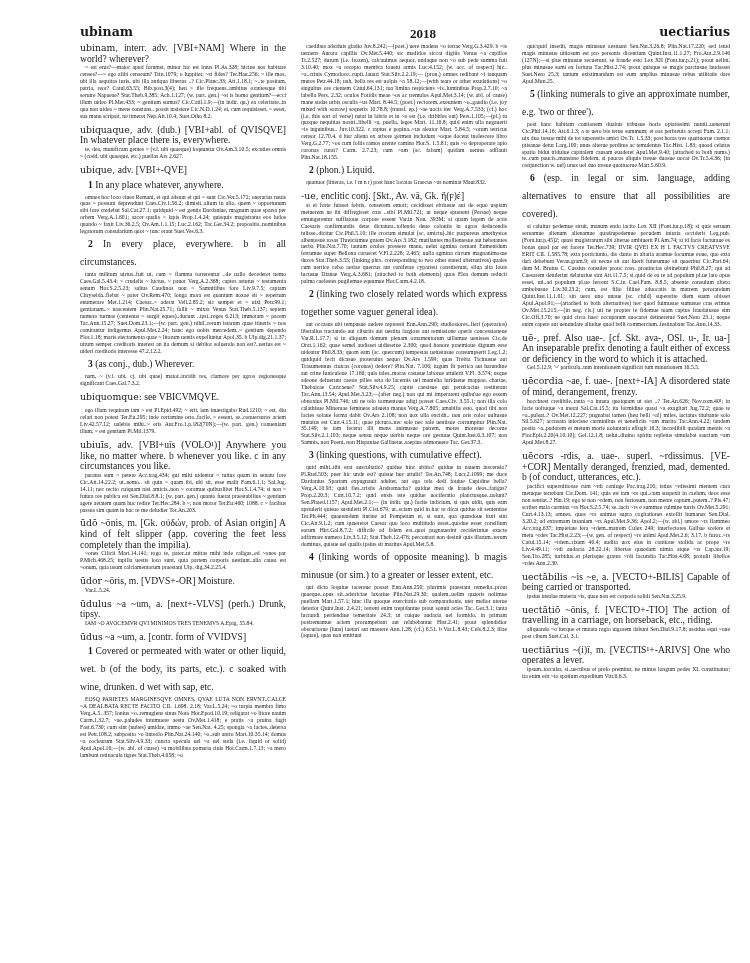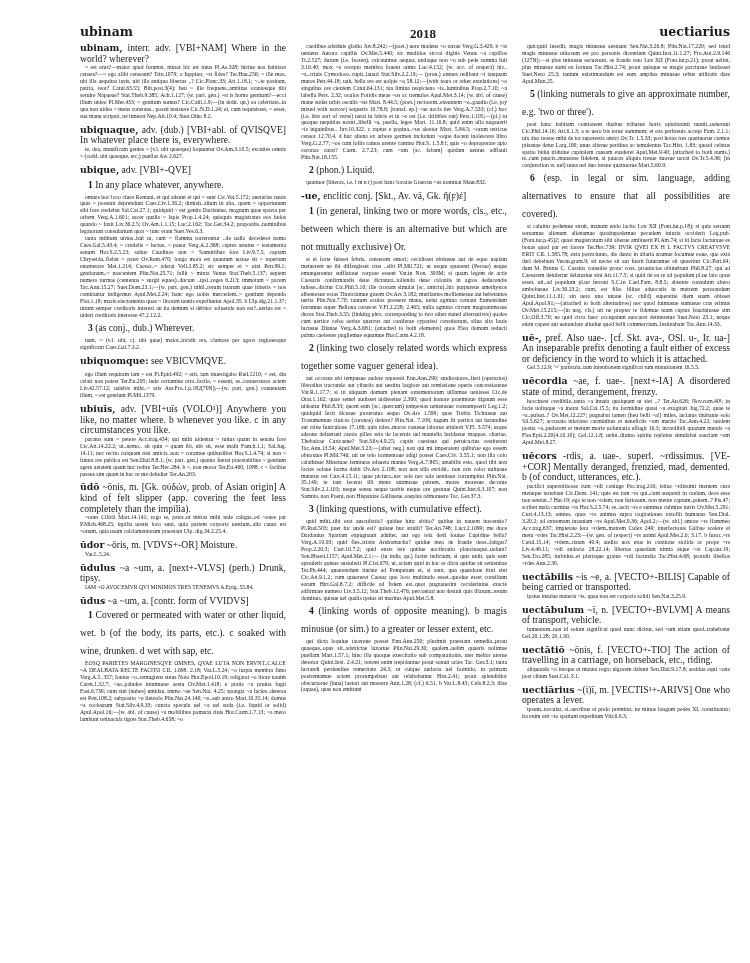--- a/index.html
+++ b/index.html
@@ -7,21 +7,21 @@
          font-family:"DejaVu Serif", "Liberation Serif", serif; }
   .page { position:absolute; left:2px; top:0; width:750px; height:722px; }
   .hdr { position:absolute; top:24px; left:78px; right:22px; height:18px; }
   .hdr .gw-left { position:absolute; left:0; top:0; font-weight:bold; font-size:12.5px; font-family:"DejaVu Serif", serif; }
   .hdr .pno { position:absolute; left:330px; top:2px; font-size:13px; font-weight:bold; font-family:"Liberation Serif", serif; }
   .hdr .gw-right { position:absolute; right:0; top:0; font-weight:bold; font-size:12.5px; font-family:"DejaVu Serif", serif; }
   .col { position:absolute; top:43px; width:206px; font-size:5.6px; line-height:6.95px; text-align:justify; }
   .c1 { left:78px; } .c2 { left:299px; } .c3 { left:520px; width:208px; }
   .entry { margin-bottom:5px; }
   .hw-line { font-family:"Liberation Serif", serif; font-size:9.6px; line-height:10.6px; text-align:justify; }
-  .hw { font-weight:bold; font-family:"DejaVu Serif", serif; font-size:9.3px; }
+  .hw { font-weight:normal; font-family:"DejaVu Serif", serif; font-size:9.3px; }
   .def { font-family:"Liberation Serif", serif; font-size:9.6px; line-height:18px; text-indent:8px; text-align:justify; }
   .def .num { font-weight:bold; }
   .cit { font-family:"Liberation Serif", serif; font-size:5.7px; line-height:6.95px; text-indent:5px; text-align:justify; }
 </style>
 </head>
 <body>
 
 <div class="page">
   <div class="hdr">
     <span class="gw-left">ubinam</span>
@@ -35,20 +35,21 @@
         <div class="cit">~ est erus?—maior apud forumst, minor hic est intus Pl.As.328; hicine nos habitare censes?—~ ego alibi censeam? Trin.1079; o Iuppiter, ~st fides? Ter.Hau.256; ~ ille mos, ubi illa aequitas iuris, ubi illa antiqua libertas ..? Cic.Planc.33; Att.1.18.1; ~..te positam, patria, reor? Catul.63.55; Bib.post.3(4); heu ~ ille frequens..ambitus orantesque tibi seruire Napaeae? Stat.Theb.9.385; Ach.1.127; (w. part. gen.) ~st is homo gentium?—ecci illum uideo Pl.Mer.433; ~ gentium sumus? Cic.Catil.1.9;—(in indir. qu.) ea celeritate..in qua non uideo ~ mens constans.. possit insistere Cic.N.D.1.24; ei, cum requisisset, ~ esset, sua manu scripsit, ne timeret Nep.Att.10.4; Suet.Otho 8.2.</div>
       </div>
       <div class="entry">
         <div class="hw-line"><span class="hw">ubiquaque,</span><span> adv. (dub.) [VBI+abl. of QVISQVE] In whatever place there is, everywhere.</span></div>
         <div class="cit">te, dea, munificam gentes ~ (v.l. ubi quaeque) loquuntur Ov.Am.3.10.5; excuties omnis ~ (codd. ubi quaeque, etc.) puellas Ars 2.627.</div>
       </div>
       <div class="entry">
         <div class="hw-line"><span class="hw">ubique,</span><span> adv. [VBI+-QVE]</span></div>
         <div class="def"><span class="num">1</span><span> In any place whatever, anywhere.</span></div>
         <div class="cit">omnes hoc loco ciues Romani, et qui adsunt et qui ~ sunt Cic.Ver.5.172; onerarias nauis quas ~ possunt deprendunt Caes.Civ.1.56.2; dimisit..alium in alio, quem ~ opportunum sibi fore credebat Sal.Cat.27.1; quidquid ~ est gentis Dardaniae, magnum quae sparsa per orbem Verg.A.1.601; sacer qualis ~ lapis Prop.1.4.24; quisquis magistratus eos ludos quando ~ faxit Liv.36.2.5; Ov.Am.1.1.15; Luc.2.162; Tac.Ger.34.2; propositis..nominibus legatorum consularium quot ~ tunc erant Suet.Ves.6.3.</div>
+        <div class="def"><span class="num">2</span><span> In every place, everywhere. b in all circumstances.</span></div>
         <div class="cit">tanta militum uirtus..fuit ut, cum ~ flamma torrerentur ..de uallo decederet nemo Caes.Gal.5.43.4; ~ crudelis ~ luctus, ~ pauor Verg.A.2.368; captes astutus ~ testamenta senum Hor.S.2.5.23; saltus Caudinos non ~ Samnitibus fore Liv.9.7.5; captam Chryseida..flebat ~ pater Ov.Rem.470; longa mora est quantum noxae sit ~ repertum enumerare Met.1.214; Caesar..~ aderat Vell.2.85.2; sic semper et ~ uixi Petr.99.1; gentianam..~ nascentem Plin.Nat.25.71; fallit ~ mixta Venus Stat.Theb.5.137; septem numero turmas (centenus ~ surgit eques)..ducunt ..ipsi..reges 6.213; immotam ~ pacem Tac.Ann.15.27; Suet.Dom.23.1;—(w. part. gen.) nihil..rerum istarum quae itineris ~ nos comitantur indigemus Apul.Met.2.24; hanc ego uobis mercedem..~ gentium dependo Flor.1.18; maris eiectamenta quae ~ litorum uentis expelluntur Apol.35. b Ulp.dig.21.1.37; utrum semper creditoris interest an ita demum si debitor soluendo non est?..uerius est ~ uideri creditoris interesse 47.2.12.2.</div>
         <div class="def"><span class="num">3</span><span> (as conj., dub.) Wherever.</span></div>
         <div class="cit">nam, ~ (v.l. ubi, cj. ubi quae) maior..incidit res, clamore per agros regionesque significant Caes.Gal.7.3.2.</div>
       </div>
       <div class="entry">
         <div class="hw-line"><span class="hw">ubiquomque:</span><span> see VBICVMQVE.</span></div>
       </div>
       <div class="entry">
         <div class="cit">ego illam requiram iam ~ est Pl.Epid.492; ~ erit, iam inuestigabo Rud.1210; ~ est, diu celari non potest Ter.Eu.295; inde certamine orto..facile, ~ essent, se..conuersuros aciem Liv.42.57.12; ualebis mihi..~ eris Aur.Fro.1.p.182(70N);—(w. part. gen.) conueniam illum, ~ est gentium Pl.Mil.1379.</div>
       </div>
@@ -75,21 +76,20 @@
       </div>
     </div>
   <div class="col c2">
       <div class="entry">
         <div class="cit">caedibus adsiduis gladio Juv.8.242;—(poet.) uere madens ~o terrae Verg.G.3.429. b ~is ueniens Aurora capillis Ov.Met.5.440; sic madidos siccat digitis Venus ~a capillos Tr.2.527; durum (i.e. frozen), calcauimus aequor, undaque non ~o sub pede summa fuit 3.10.40; mox ~a recepto membra fouent armis Luc.4.152; (w. acc. of respect) hic.. ~a..crinis Cymodoce..cupit..lauari Stat.Silv.2.2.19;— (pron.) omnes redibant ~i tanquam mures Petr.44.18; uah, bella res est uolpis ~a 58.12;—(with tears or other exudations) ~o singultus ore cientem Catul.64.131; tua limina respiciens ~is..luminibus Prop.2.7.10; ~a labella Pers. 2.32; oculos Fotidis meae ~os ac tremulos Apul.Met.3.14; (w. abl. of cause) mane sudas urbis osculis ~us Mart. 8.44.5; (poet.) rectorem..exeuntem ~o..gaudio (i.e. joy mixed with sorrow) sequeris 10.78.8; (transf. ep.) ~ae uocis iter Verg.A.7.533; (cf.) hoc (i.e. this sort of verse) natat in labris et in ~o est (i.e. dribbles out) Pers.1.105;—(pl.) tu quoque nequitias nostri..libelli ~a, puella, leges Mart. 11.16.8; quid enim ulla negauerit ~is inguinibus.. Juv.10.322. c raptus e popina..~us aleator Mart. 5.84.5; ~orum tetricus censor 12.70.4. d huc aliena ex arbore germen includunt ~oque docent inolescere libro Verg.G.2.77; ~os cum foliis ramos urente camino Hor.S. 1.5.81; quis ~o deproperare apio coronas curat? Carm. 2.7.23; cum ~am (sc. fabam) quidam uentus adflauit Plin.Nat.18.155.</div>
         <div class="def"><span class="num">2</span><span> (phon.) Liquid.</span></div>
         <div class="cit">quattuor (litteras, i.e. l m n r) post hanc locatas Graecus ~as nominat Maur.832.</div>
       </div>
       <div class="entry">
         <div class="hw-line"><span class="hw">-ue,</span><span> enclitic conj. [Skt., Av. vā, Gk. ἤ(ϝ)έ]</span></div>
-        <div class="def"><span class="num">1</span><span> (in general, linking two or more words, cls., etc., between which there is an alternative but which are not mutually exclusive) Or.</span></div>
         <div class="cit">si ei forte fuisset febris, censerem emori; cecidisset ebriusue aut de equo uspiam metuerem ne ibi diffregisset crus ..sibi Pl.Mil.721; ut neque spuerent (Persae) neque emungerentur sufflatoue corpore essent Var.in Non. 393M; si quam legem de actis Caesaris confirmandis deue dictatura..tollenda deue coloniis in agros deducendis tulisse..dicitur Cic.Phil.5.10; ille crocum simulat (sc. amictu)..hic purpureus amethystos albentesue rosas Threiciamue gruem Ov.Ars 3.182; mutilantes mollientesue aut hebetantes uerba Plin.Nat.7.70; tantum oculos pressere manu, uelut agmina cernant Eumenidum ferrumue super Bellona coruscet V.Fl.2.228; 2.465; nulla agmina circum magnanimosue duces Stat.Theb.3.55; (linking phrs. corresponding to two other stated alternatives) quales cum uertice celso aeriae quercus aut coniferae cyparissi constiterunt, silua alta Iouis lucusue Dianae Verg.A.3.681; (attached to both elements) quos Elea domum reducit palma caelestes pugilemue equumue Hor.Carm.4.2.18.</div>
         <div class="def"><span class="num">2</span><span> (linking two closely related words which express together some vaguer general idea).</span></div>
         <div class="cit">aut occasus ubi tempusue audere repressit Enn.Ann.290; studiosiores..fieri (operarios) liberalius tractando aut cibariis aut uestitu largiore aut remissione operis concessioneue Var.R.1.17.7; si in aliquam domum plenam ornamentorum uillamue uenisses Cic.de Orat.1.162; quae semel audisset uidissetue 2.300; quod honore praemioue dignum esse uideatur Phil.8.33; quom eam (sc. quercum) tempestas uetustasue consumpserit Leg.1.2; quidquid fecit dicasue proteruius aequo Ov.Ars 1.599; quas Trebia Ticinusue aut Trasumennus ciuicas (coronas) dedere? Plin.Nat. 7.106; iugum fit pertica aut harundine aut crine funiculoue 17.166; quis tales..moras casusue laborue attulerit V.Fl. 3.574; usque adeone defuerunt caesis pilles seta de lacernis uel mantelia luridaeue mappae, chartae, Thebaicae Caricaeue? Stat.Silv.4.9.25; captis caesisue qui peruicacius restiterant Tac.Ann.13.54; Apul.Met.3.23;—(after neg.) non qui mi imperarent quibu'ue ego essem obnoxius Pl.Mil.746; uti ne telo tormentoue adigi posset Caes.Civ. 3.55.1; non illa colo calathisue Mineruae femineas adsueta manus Verg.A.7.805; amabilis esto, quod tibi non facies solaue forma dabit Ov.Ars 2.108; non uox ulla excidit.. non oris color uultusue mutatus est Curt.4.15.11; quae pictura..nec sole nec sale uentisue corrumpitur Plin.Nat. 35.149; te iam fecerat illi mens animusue patrem, mores moresue decorue Stat.Silv.2.1.103; neque sensu neque uerbis neque ore gestuue Quint.Inst.6.3.107; non Samnis, non Poeni, non Hispaniae Galliaeue..saepius admonuere Tac. Ger.37.3.</div>
         <div class="def"><span class="num">3</span><span> (linking questions, with cumulative effect).</span></div>
         <div class="cit">quid mihi..tibi erat auscultatio? quidue hinc abitio? quidue in nauem inscensio? Pl.Rud.503; puer hic unde est? quisue huc attulit? Ter.An.748; Lucr.2.1099; me duce Dardanius Spartam expugnauit adulter, aut ego tela dedi fouiue Cupidine bella? Verg.A.10.93; quid fles..tristis Andromacha? quidue mea de fraude deos..fatigas? Prop.2.20.3; Curt.10.7.2; quid ensis iste quidue uociferatio planctusque..uolunt? Sen.Phaed.1157; Apul.Met.2.1;— (in indir. qu.) facite indicium, si quis uidit, quis eam apstulerit quisue sustulerit Pl.Cist.679; ut..sciam quid in hac re dicat quidue sit sententiae Ter.Ph.444; quaerendum iturine ad Pompeium et, si sunt, qua quandoue ituri sint Cic.Att.9.1.2; cum quaereret Caesar quo loco multitudo esset..quodue esset consilium eorum Hirt.Gal.8.7.2; difficile ad fidem est..quot pugnauerint ceciderintue exacte adfirmare numero Liv.3.5.12; Stat.Theb.12.476; percontari non desinit quis illarum..rerum dominus, quisue uel qualis ipsius sit maritus Apul.Met.5.8.</div>
         <div class="def"><span class="num">4</span><span> (linking words of opposite meaning). b magis minusue (or sim.) to a greater or lesser extent, etc.</span></div>
         <div class="cit">qui dicta loquiue tacereue posset Enn.Ann.250; plurimis praestant remedia..prout quaeque..opus sit..adstrictae laxariue Plin.Nat.29.30; qualem..uelim quaeris nolimue puellam Mart.1.57.1; hinc illa quoque exercitatio sub comparationis, uter melior uterue deterior Quint.Inst. 2.4.21; terrent enim trepidantue prout sonuit acies Tac. Ger.3.1; tanta lucrandi perdendiue temeritate 24.3; ut cuique audacia uel formido, in primam postremamue aciem prorumpebant aut relabebantur Hist.2.41; prout splendidior obscuriorue (luna) laetari aut maerere Ann.1.28; (cf.) 6.51. b Var.L.8.43; Cels.8.2.3; illae (aquae), quas non emittunt</div>
       </div>
     </div>
   <div class="col c3">
@@ -110,24 +110,20 @@
       </div>
       <div class="entry">
         <div class="hw-line"><span class="hw">uēcors</span><span> -rdis, a. uae-. superl. ~rdissimus. [VE-+COR] Mentally deranged, frenzied, mad, demented. b (of conduct, utterances, etc.).</span></div>
         <div class="cit">pacifici superstitiosae cum ~rdi coniuge Pac.trag.216; istius ~rdissimi mentem cura metuque terrebant Cic.Dom. 141; quis est tam ~rs qui..cum suspexit in caelum, deos esse non sentiat..? Har.19; ego te non ~rdem, non furiosum, non mente captum..putem..? Pis.47; scribet mala carmina ~rs Hor.S.2.5.74; se..iacit ~rs e summae culmine turris Ov.Met.5.291; Curt.4.13.13; omnes, quos ~rs animus supra cogitationes extollit humanas Sen.Dial. 3.20.2; ad extremam insaniam ~rs Apul.Met.9.36; Apol.2;—(w. abl.) amore ~rs flammeo Acc.trag.637; impietate fera ~rdem..matrem Culex 249; interfectores Galbae scelere et metu ~rdes Tac.Hist.2.23;—(w. gen. of respect) ~rs animi Apul.Met.2.6; 3.17. b furor..~rs Catul.15.14; ~rdem..rixam 40.4; audita uox eius in contione stolida ac prope ~rs Liv.4.49.11; ~rdi audacia 28.22.14; libertas quaedam nimia atque ~rs Cap.iur.19; Sen.Tro.285; turbidus..et plerisque gratus ~rdi facundia Tac.Hist.4.68; protulit libellos ~rdes Ann.2.30.</div>
       </div>
       <div class="entry">
         <div class="hw-line"><span class="hw">uectābilis</span><span> ~is ~e, a. [VECTO+-BILIS] Capable of being carried or transported.</span></div>
         <div class="cit">ipsius insulae materia ~is, quae non est corporis solidi Sen.Nat.3.25.9.</div>
       </div>
       <div class="entry">
-        <div class="hw-line"><span class="hw">uectābulum</span><span> ~ī, n. [VECTO+-BVLVM] A means of transport, vehicle.</span></div>
-        <div class="cit">iumentum..non id solum significat quod nunc dicitur, sed ~um etiam quod..trahebatur Gel.20.1.28; 20.1.30.</div>
-      </div>
-      <div class="entry">
         <div class="hw-line"><span class="hw">uectātiō</span><span> ~ōnis, f. [VECTO+-TIO] The action of travelling in a carriage, on horseback, etc., riding.</span></div>
         <div class="cit">aliquando ~o iterque et mutata regio uigorem dabunt Sen.Dial.9.17.8; assidua equi ~one post cibum Suet.Cal. 3.1.</div>
       </div>
       <div class="entry">
         <div class="hw-line"><span class="hw">uectiārius</span><span> ~(i)ī, m. [VECTIS¹+-ARIVS] One who operates a lever.</span></div>
         <div class="cit">ipsum..torcular, si..uectibus et prelo premitur, ne minus longum pedes XL constituatur; ita enim erit ~io spatium expeditum Vitr.6.6.3.</div>
       </div>
     </div>
 </div>
 

